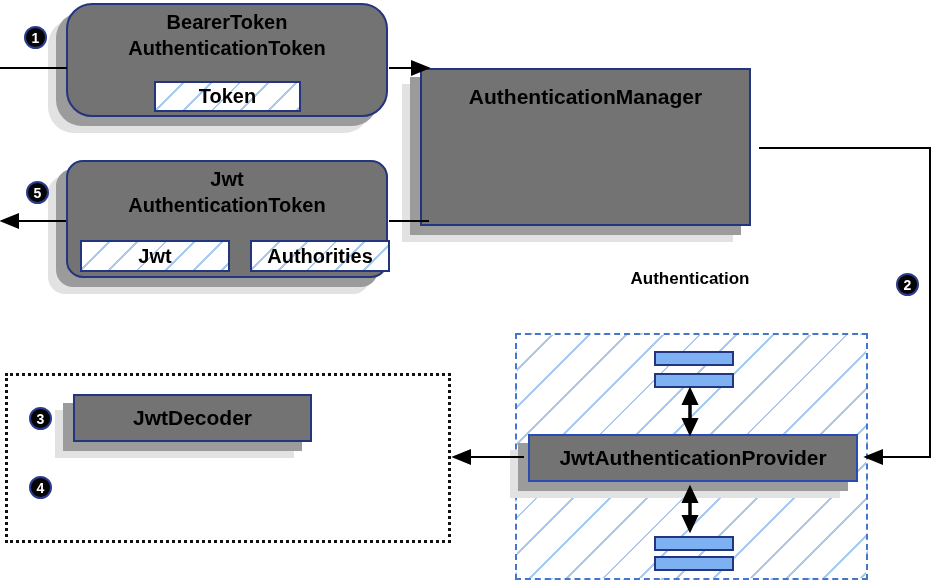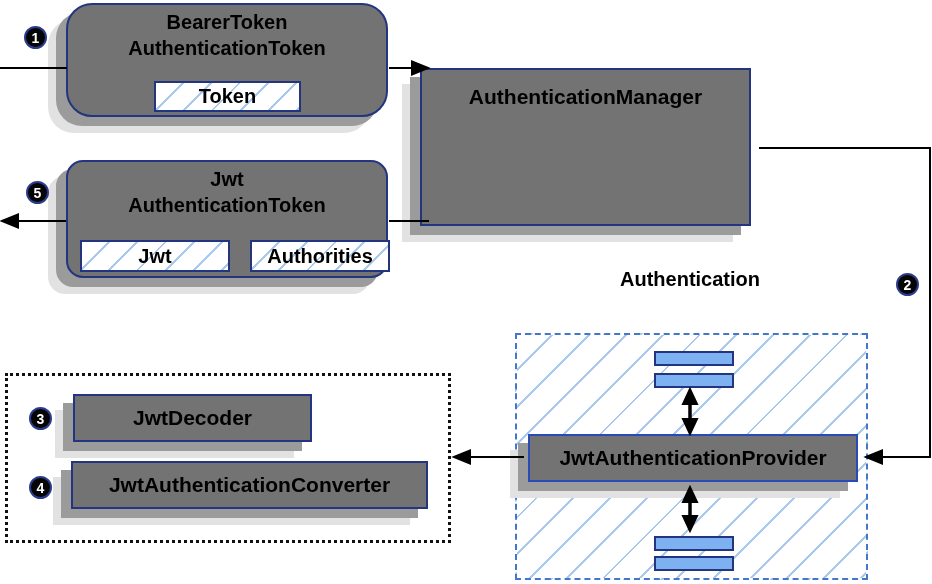--- a/index.html
+++ b/index.html
@@ -24,21 +24,21 @@
   
   .providers{position:absolute;left:515px;top:333px;width:353px;height:247px;
     border:2px dashed #4477CC;box-sizing:border-box;
     background-image:repeating-linear-gradient(135deg, rgba(0,0,0,0) 0 24px, #A9C9EF 24px 26px);z-index:1;}
   .bar{position:absolute;width:80px;height:15px;background:#7EB1F2;border:2px solid #24357F;box-sizing:border-box;z-index:2;}
 
   
   .dotted-group{position:absolute;left:5px;top:373px;width:446px;height:170px;
     border:3px dotted #111;box-sizing:border-box;z-index:1;}
 
-  .label-2line{position:absolute;text-align:center;font-weight:bold;font-size:20px;line-height:26px;color:#000;z-index:2;}
+  .label-2line{position:absolute;text-align:center;font-weight:bold;font-size:17px;line-height:26px;color:#000;z-index:2;}
 
   .badge{position:absolute;width:23px;height:23px;border-radius:50%;background:#050505;
     border:2px solid #2C3C8C;color:#fff;font-weight:bold;font-size:14px;
     display:flex;align-items:center;justify-content:center;box-sizing:border-box;z-index:10;}
 
   .flex-center{display:flex;align-items:center;justify-content:center;}
 </style>
 </head>
 <body>
 
@@ -75,21 +75,20 @@
   </div>
 
   <div class="label-2line" style="left:588px;top:266px;width:204px;">
     <div>Authentication</div>
   </div>
 
   <div class="node shadowed flex-center" style="left:73px;top:394px;width:239px;height:48px;font-weight:bold;font-size:21px;">JwtDecoder</div>
 
   <div class="node shadowed flex-center" style="left:528px;top:434px;width:330px;height:48px;border-color:#2A4BB5;font-weight:bold;font-size:21px;z-index:4;">JwtAuthenticationProvider</div>
 
-  <div class="node shadowed flex-center" style="left:71px;top:461px;width:357px;height:48px;font-weight:bold;font-size:21px;">JwtAuthenticationConverter</div>
 
   <div class="badge" style="left:24px;top:26px;">1</div>
   <div class="badge" style="left:896px;top:273px;">2</div>
   <div class="badge" style="left:29px;top:407px;">3</div>
   <div class="badge" style="left:29px;top:476px;">4</div>
   <div class="badge" style="left:26px;top:181px;">5</div>
 
   <svg class="connectors" width="932" height="584" viewBox="0 0 932 584">
     <g stroke="#000" stroke-width="2" fill="#000">
 

